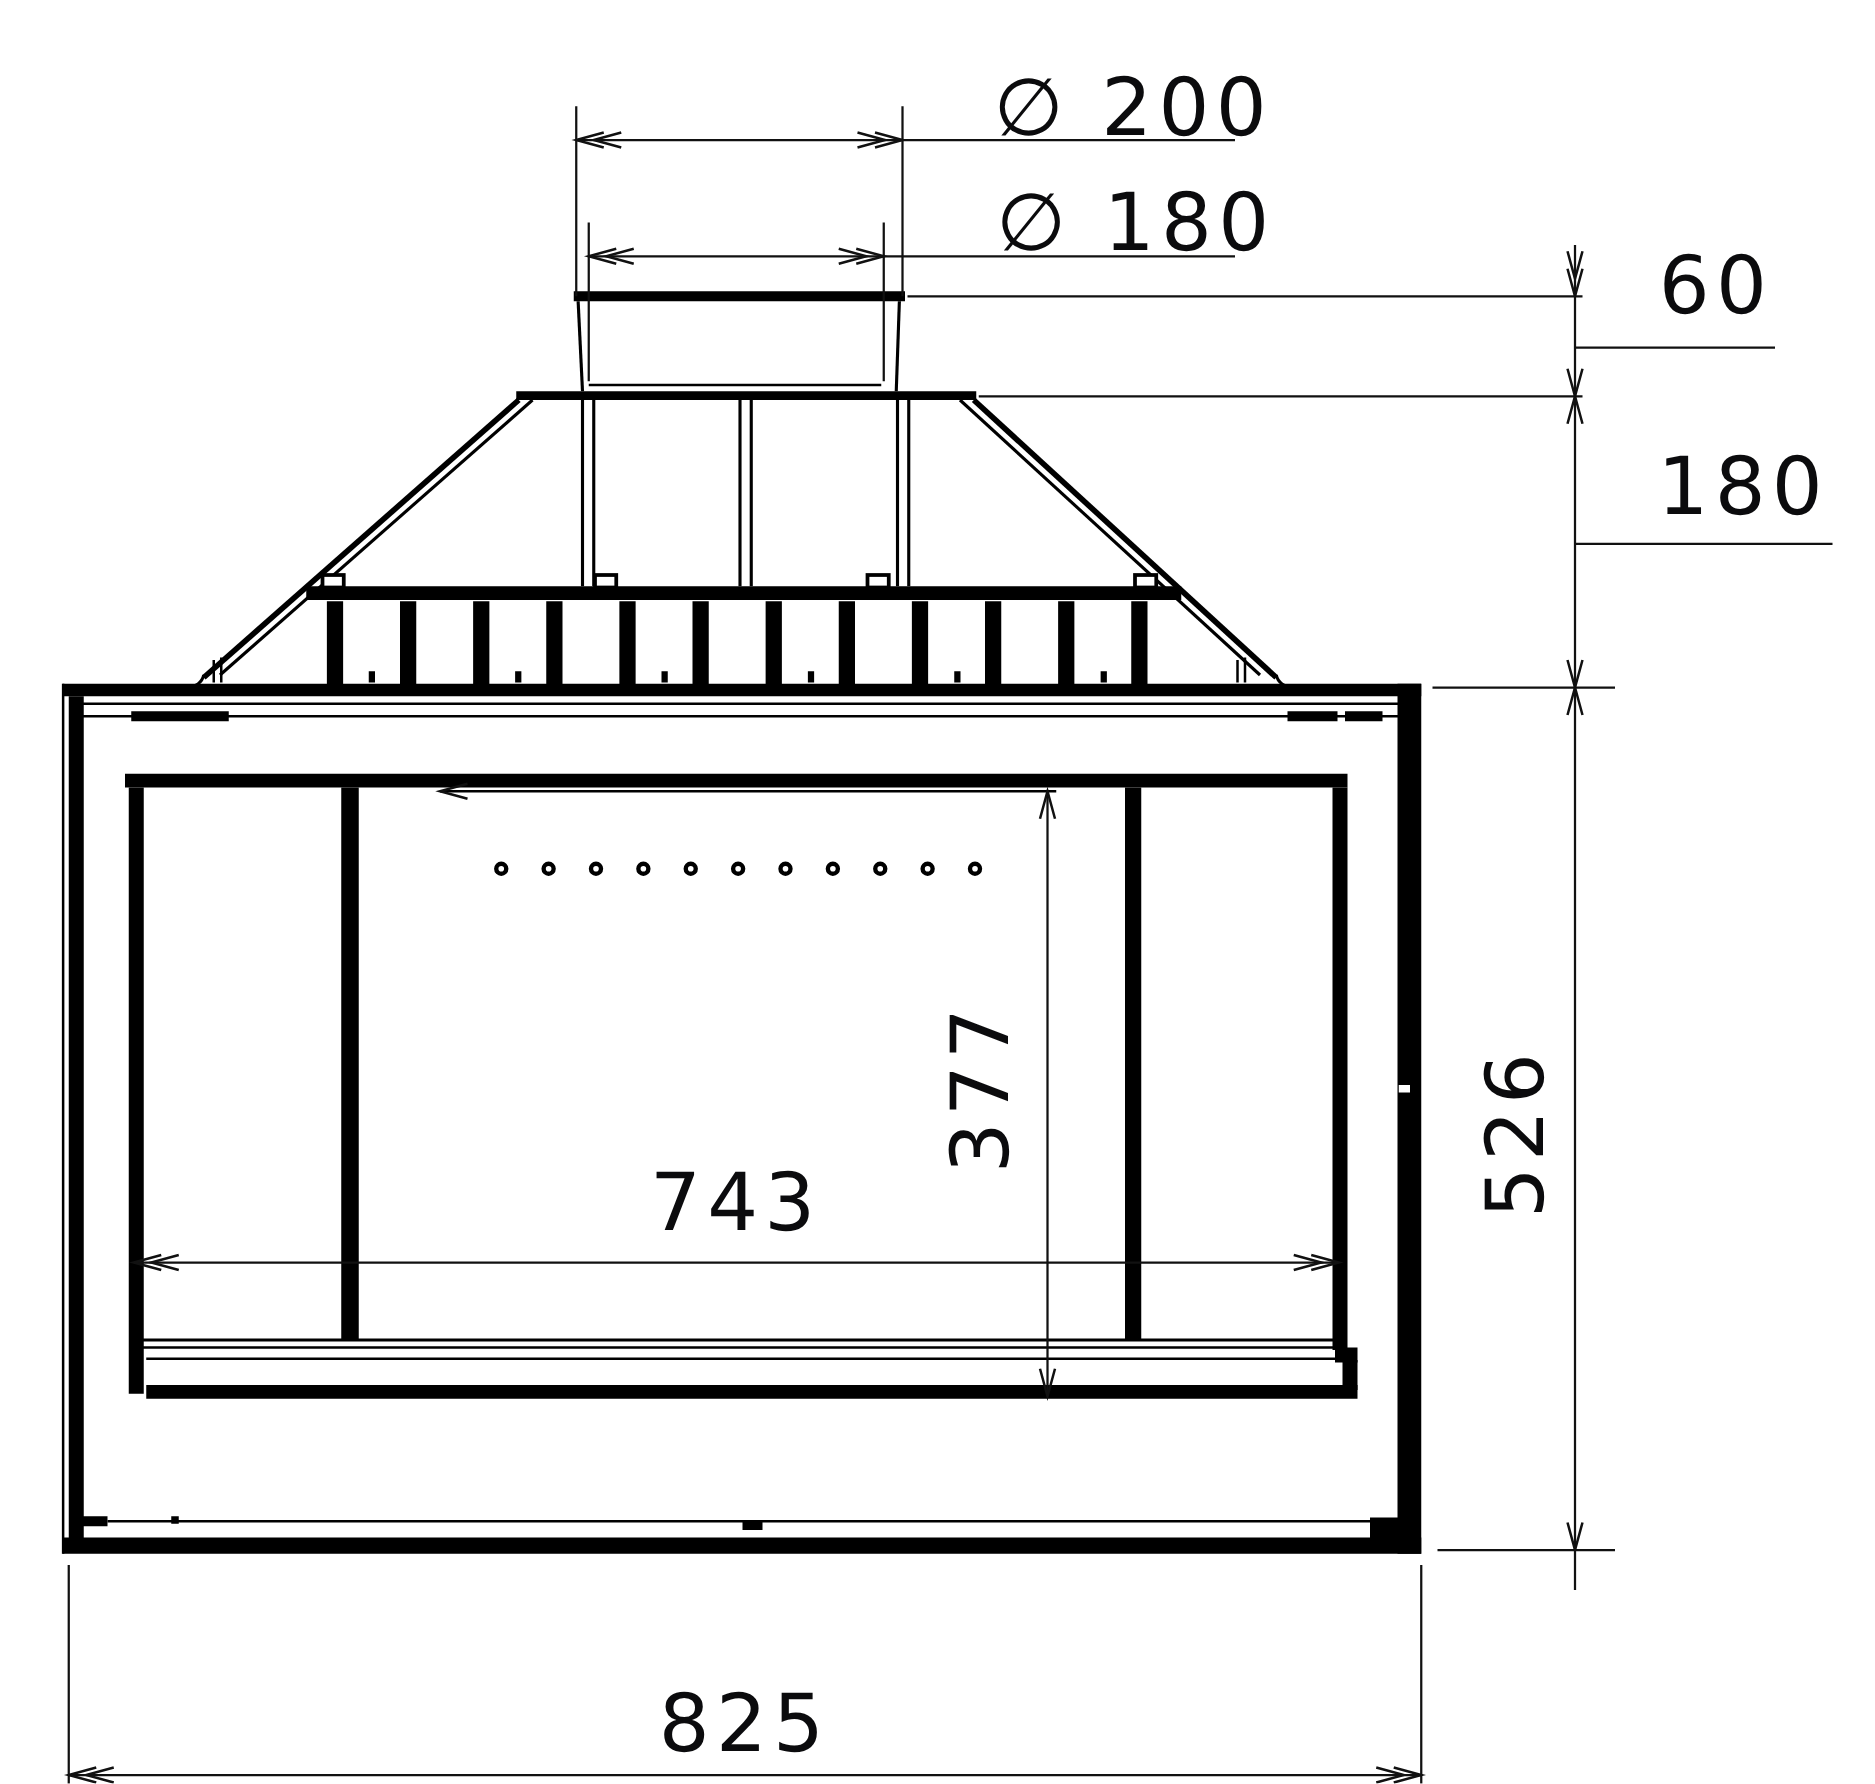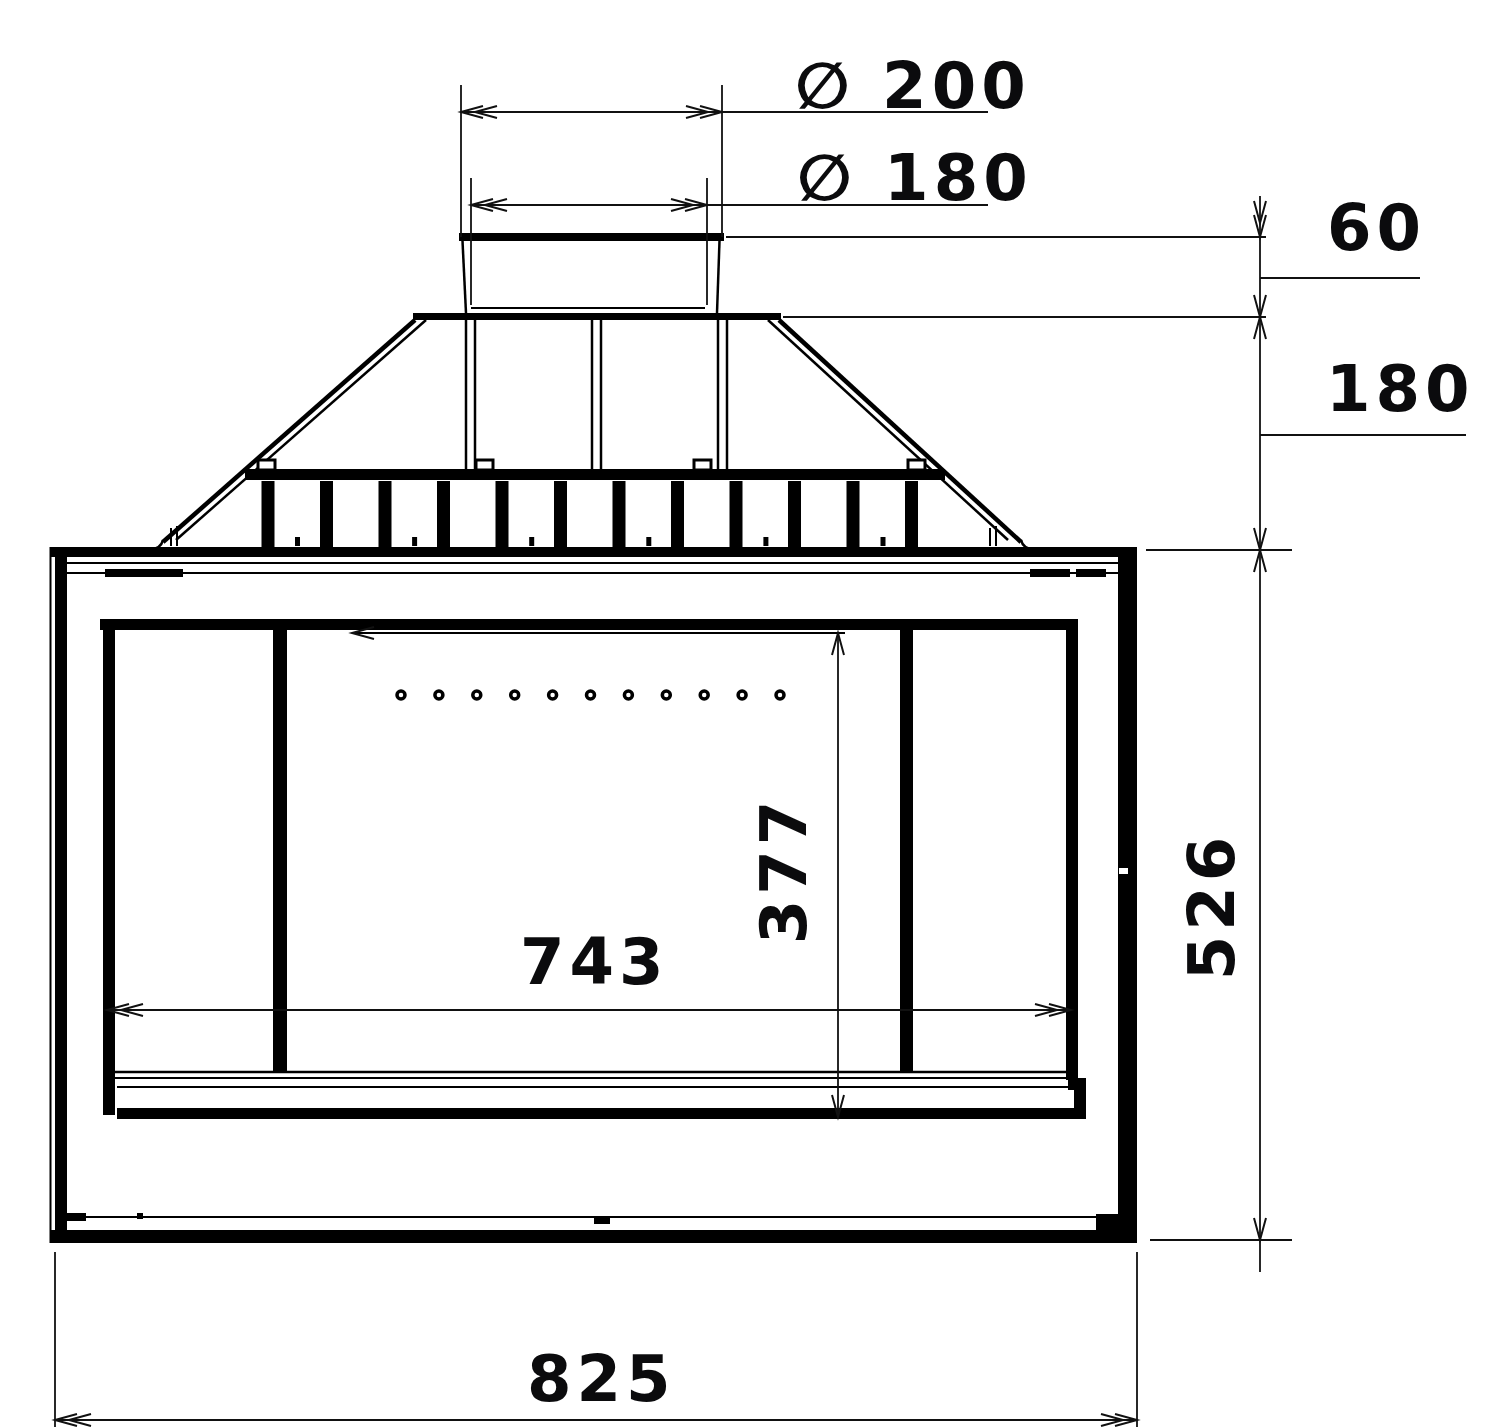--- a/index.html
+++ b/index.html
@@ -1,16 +1,16 @@
 <!DOCTYPE html>
 <html><head>
 <meta charset="utf-8">
 <style>
   html,body{margin:0;padding:0;background:#ffffff;}
-  .stage{position:relative;width:1500px;height:1427px;background:#fff;overflow:hidden;font-weight:bold;}
+  .stage{position:relative;width:1500px;height:1427px;background:#fff;overflow:hidden;}
   svg{display:block;}
   .dim-text{
     font-family:"DejaVu Sans","Liberation Sans",sans-serif;
     font-size:64px;
     letter-spacing:5px;
     fill:#0b0b0d;
   }
   .thin{stroke:#000;stroke-width:2;fill:none;}
   .med{stroke:#000;stroke-width:2.5;fill:none;}
   .heavy{stroke:#000;stroke-width:4.5;fill:none;}

